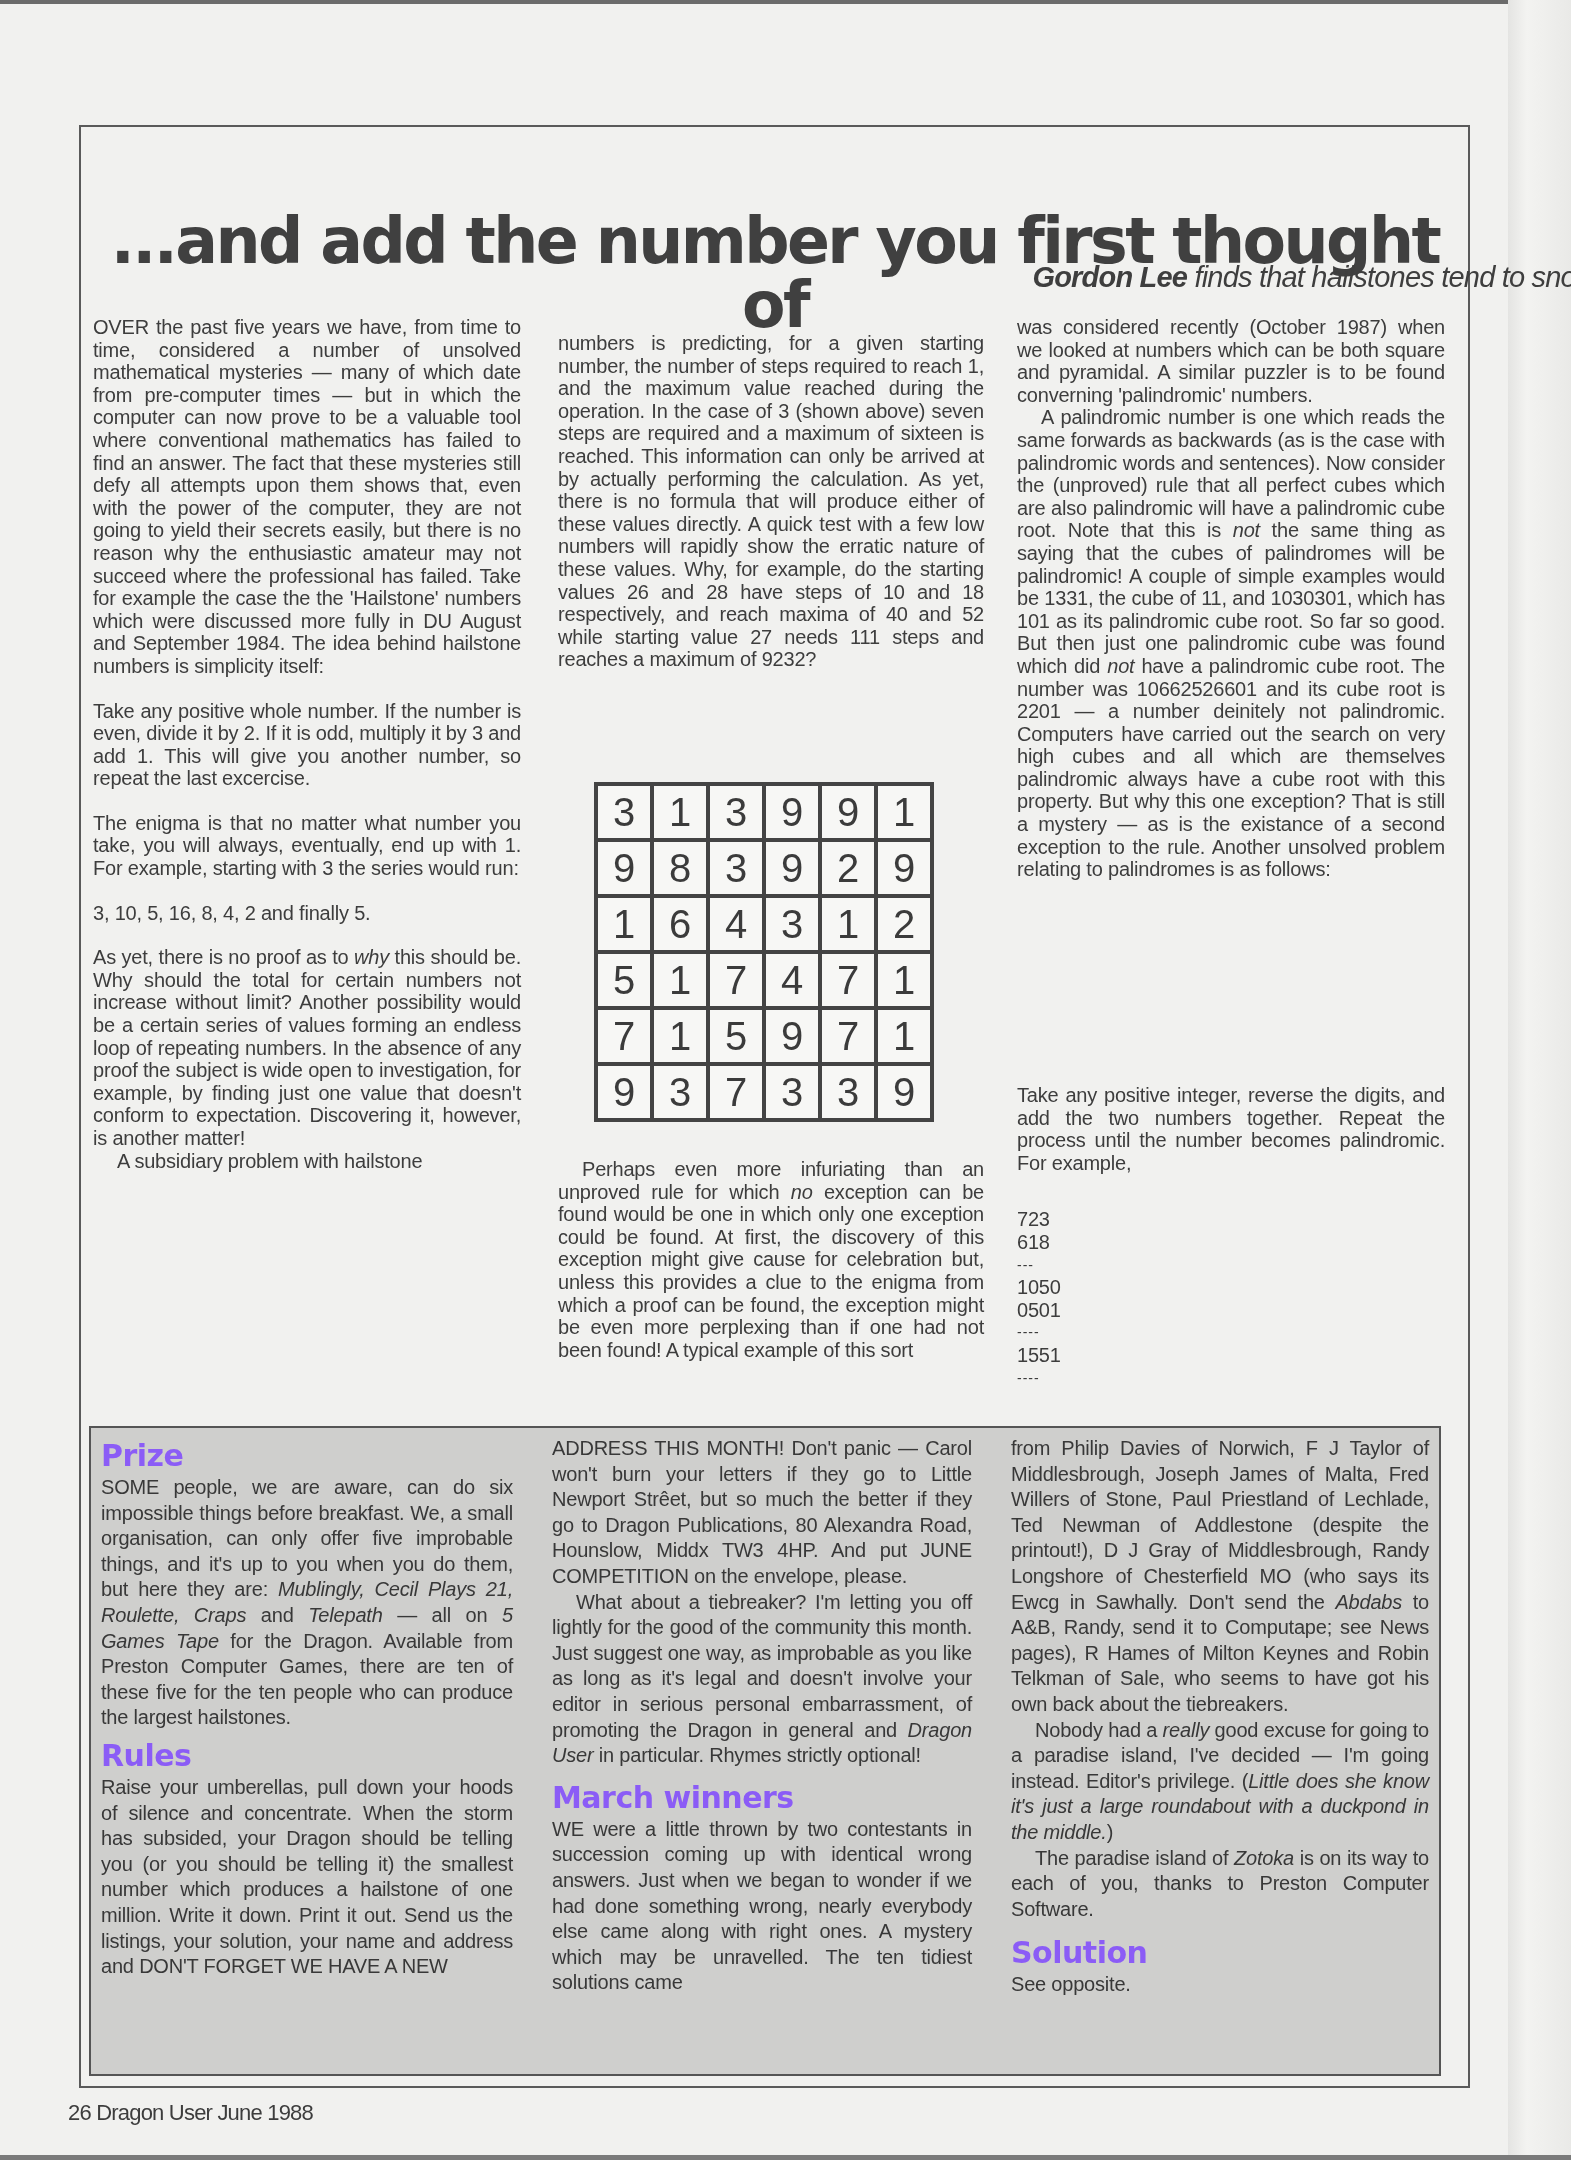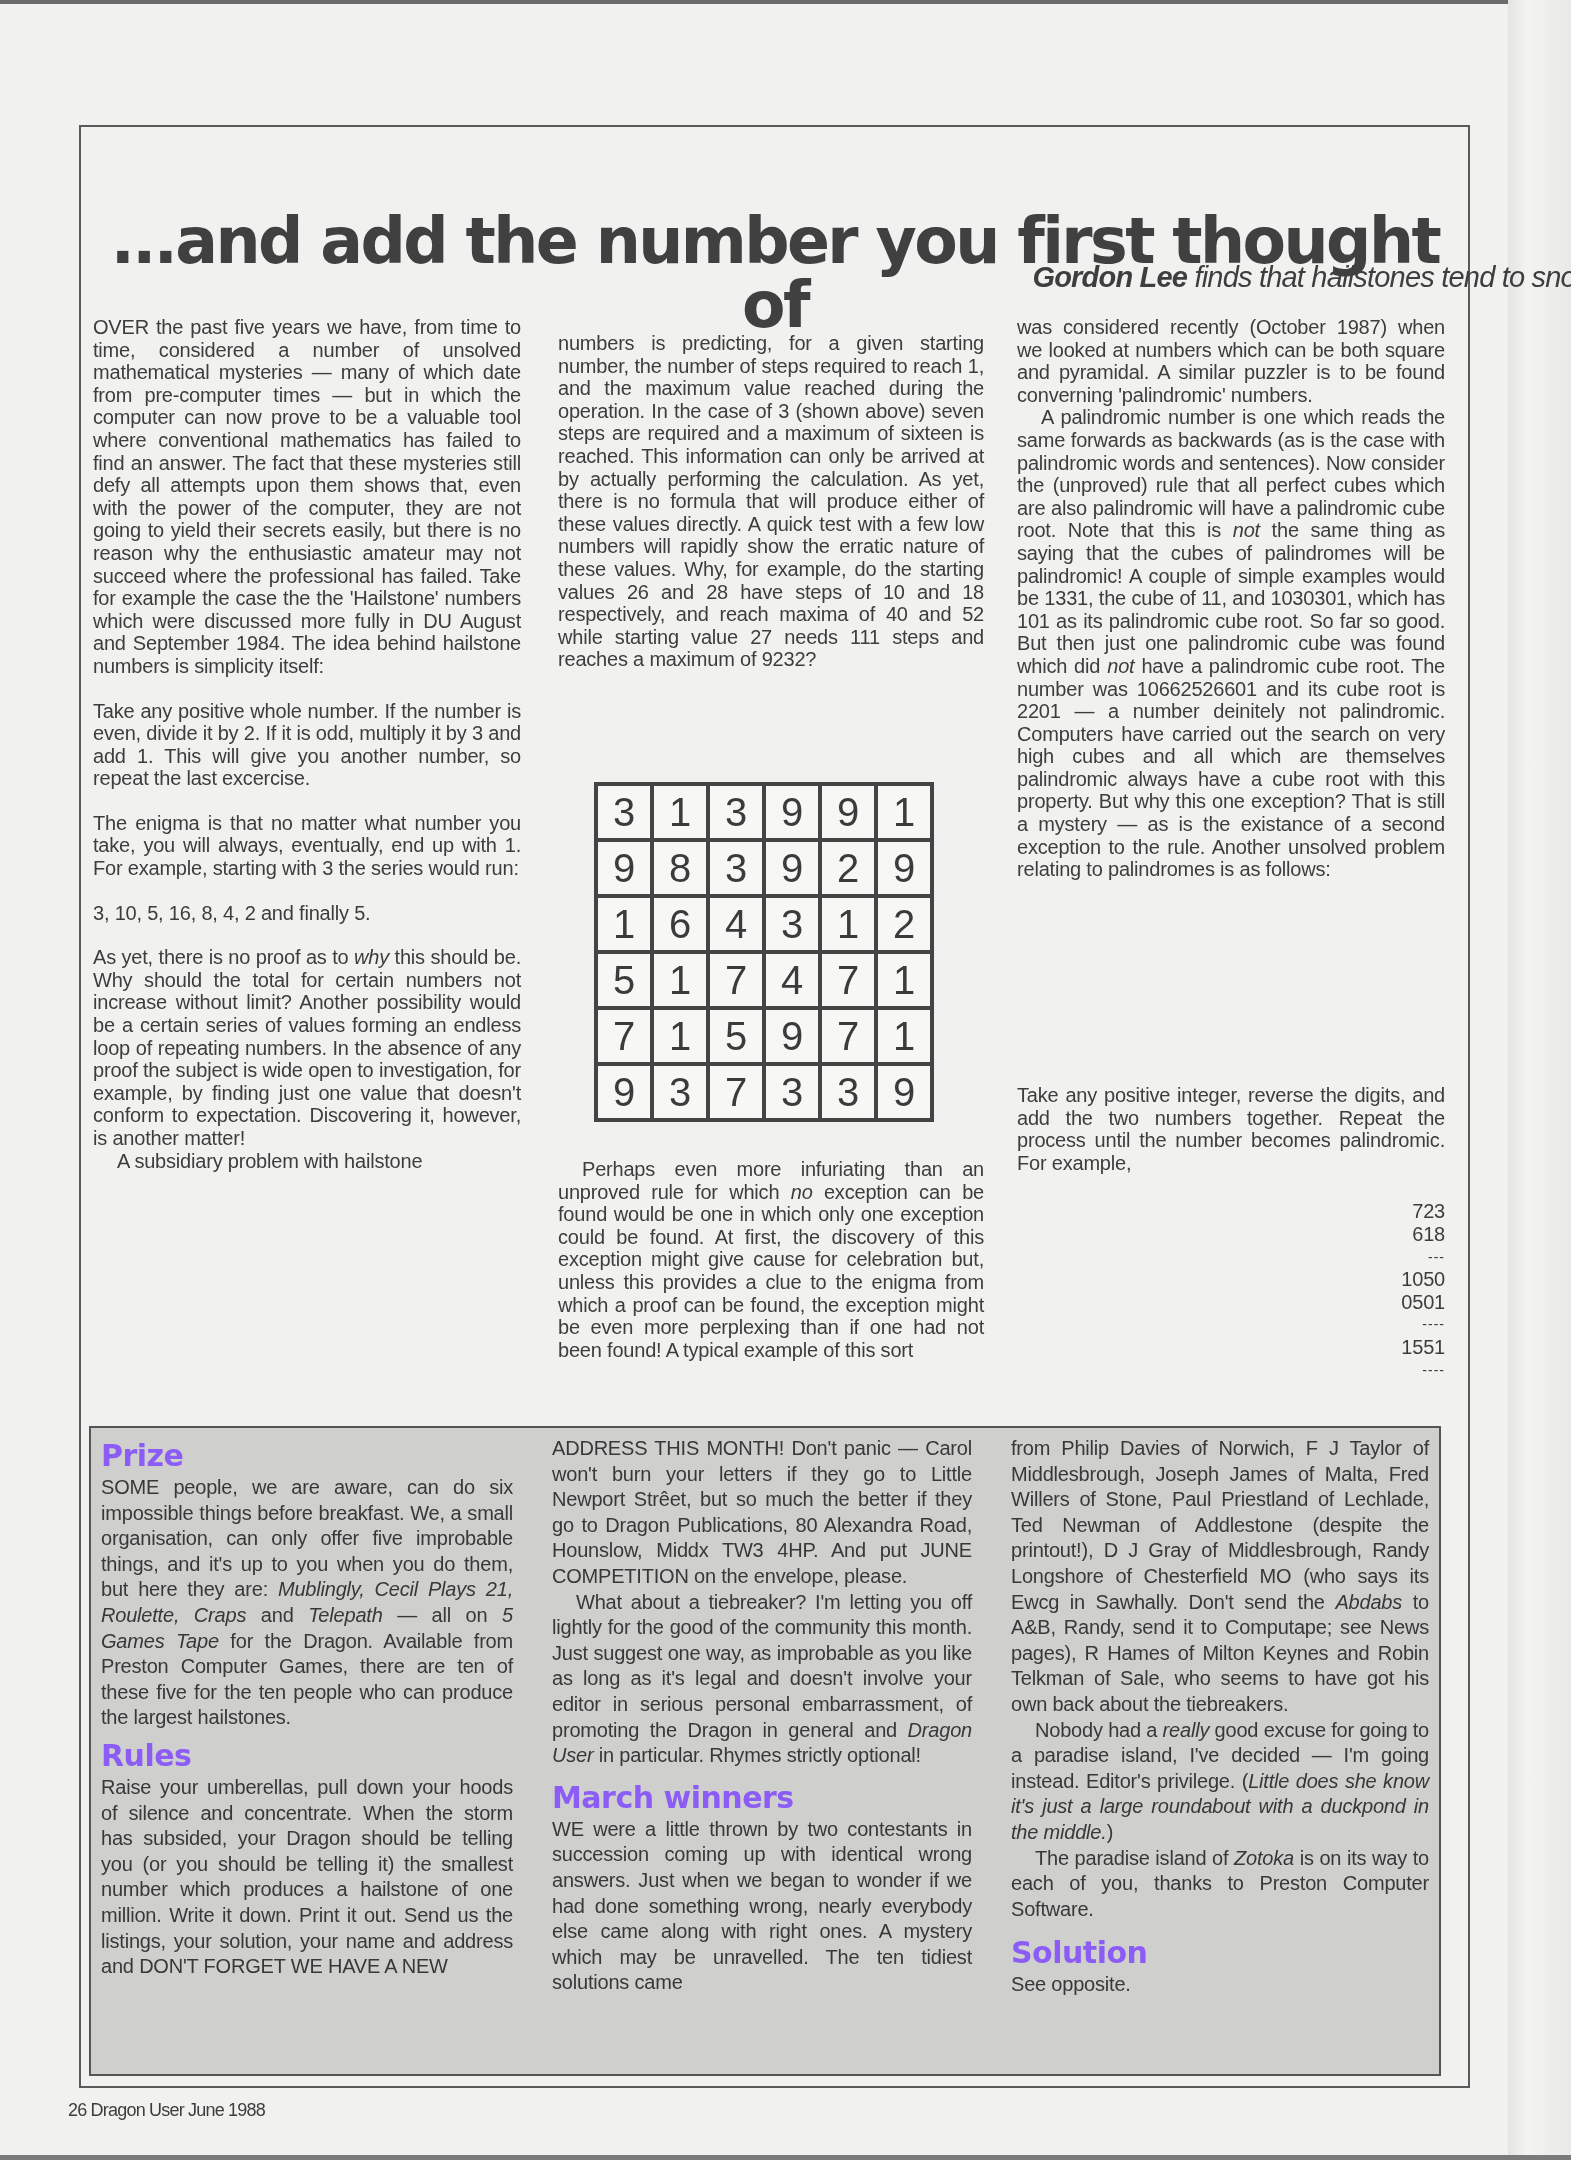--- a/index.html
+++ b/index.html
@@ -39,21 +39,21 @@
       color: #3d3d3d; letter-spacing: -0.2px;
     }
     .col p { margin: 0; }
     .col p.indent { text-indent: 24px; }
     .col p.gap { margin-top: 22px; }
     .col1 { left: 93px; top: 316px; width: 428px; }
     .col2 { left: 558px; top: 332px; width: 426px; }
     .col3 { left: 1017px; top: 316px; width: 428px; }
     .col2b { left: 558px; top: 1158px; width: 426px; }
     .col3b { left: 1017px; top: 1084px; width: 428px; }
-    .sum-block { text-align: right; margin-top: 26px; line-height: 22.6px; }
+    .sum-block { text-align: left; margin-top: 34px; line-height: 22.6px; }
     .sum-block div { height: 22.6px; }
     .sum-block .rule { font-size: 14px; letter-spacing: 1px; }
 
     .grid {
       position: absolute; left: 594px; top: 782px; width: 340px; height: 340px;
       border: 4px solid #444; box-sizing: border-box; background: #444;
       display: grid; grid-template-columns: repeat(6, 1fr); grid-template-rows: repeat(6, 1fr);
       gap: 4px; padding: 0;
     }
     .cell {
@@ -76,21 +76,21 @@
       font-size: 30px; color: #8b5cf6; letter-spacing: -0.5px; line-height: 38px;
     }
     .bc1 { left: 101px; top: 1437px; width: 412px; }
     .bc2 { left: 552px; top: 1436px; width: 420px; }
     .bc3 { left: 1011px; top: 1436px; width: 418px; }
     .bc1 h3.second { margin-top: 6px; }
     .bc2 h3 { margin-top: 10px; }
     .bc3 h3 { margin-top: 12px; }
 
     .footer {
-      position: absolute; left: 68px; top: 2100px; font-size: 18px; color: #3d3d3d;
+      position: absolute; left: 68px; top: 2100px; font-size: 22px; color: #3d3d3d;
       letter-spacing: -0.8px;
     }
   </style>
 </head>
 <body>
 
 <div class="page-shadow-top"></div>
 <div class="page-shadow"></div>
 <div class="page-shadow-bottom"></div>
 

